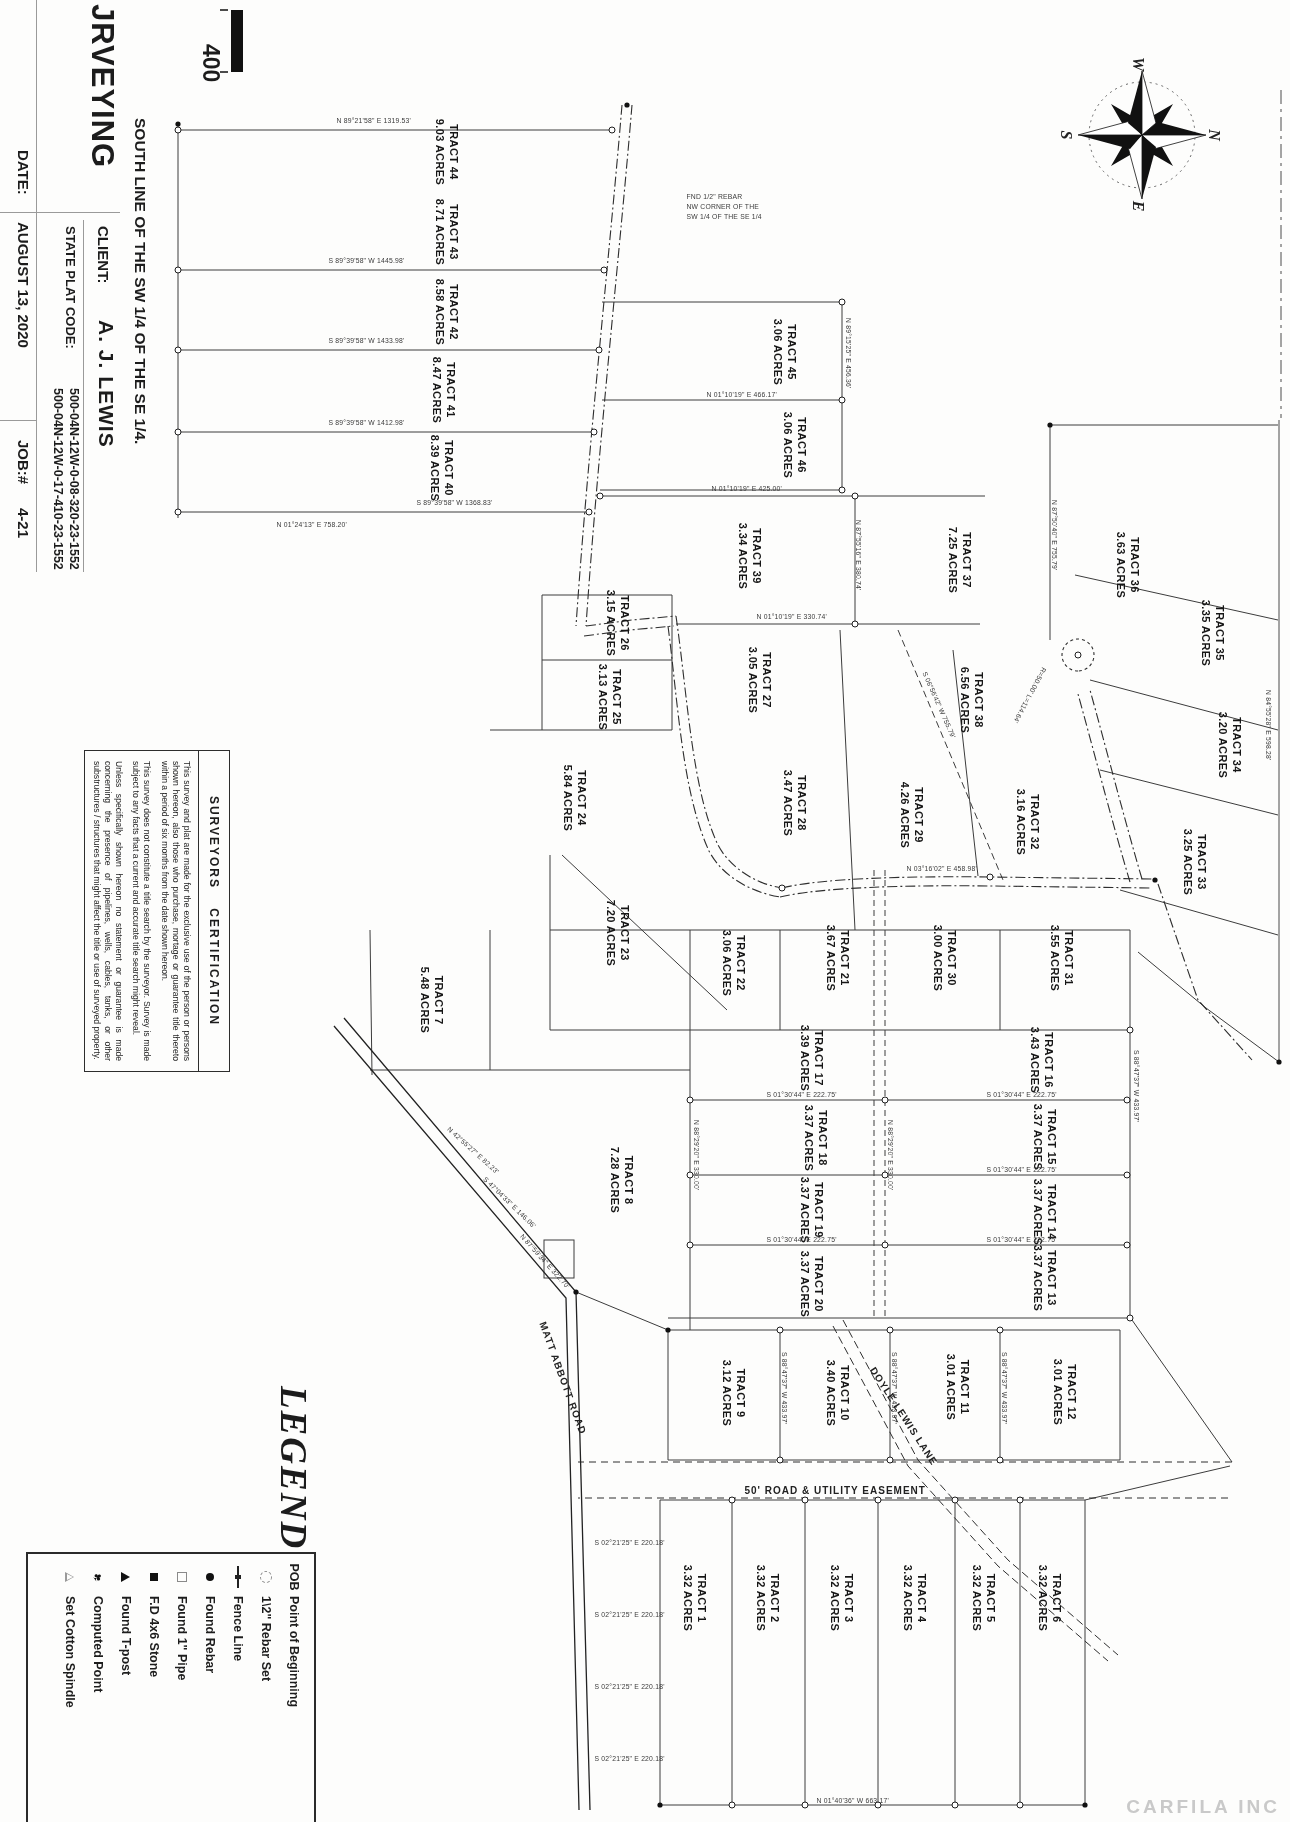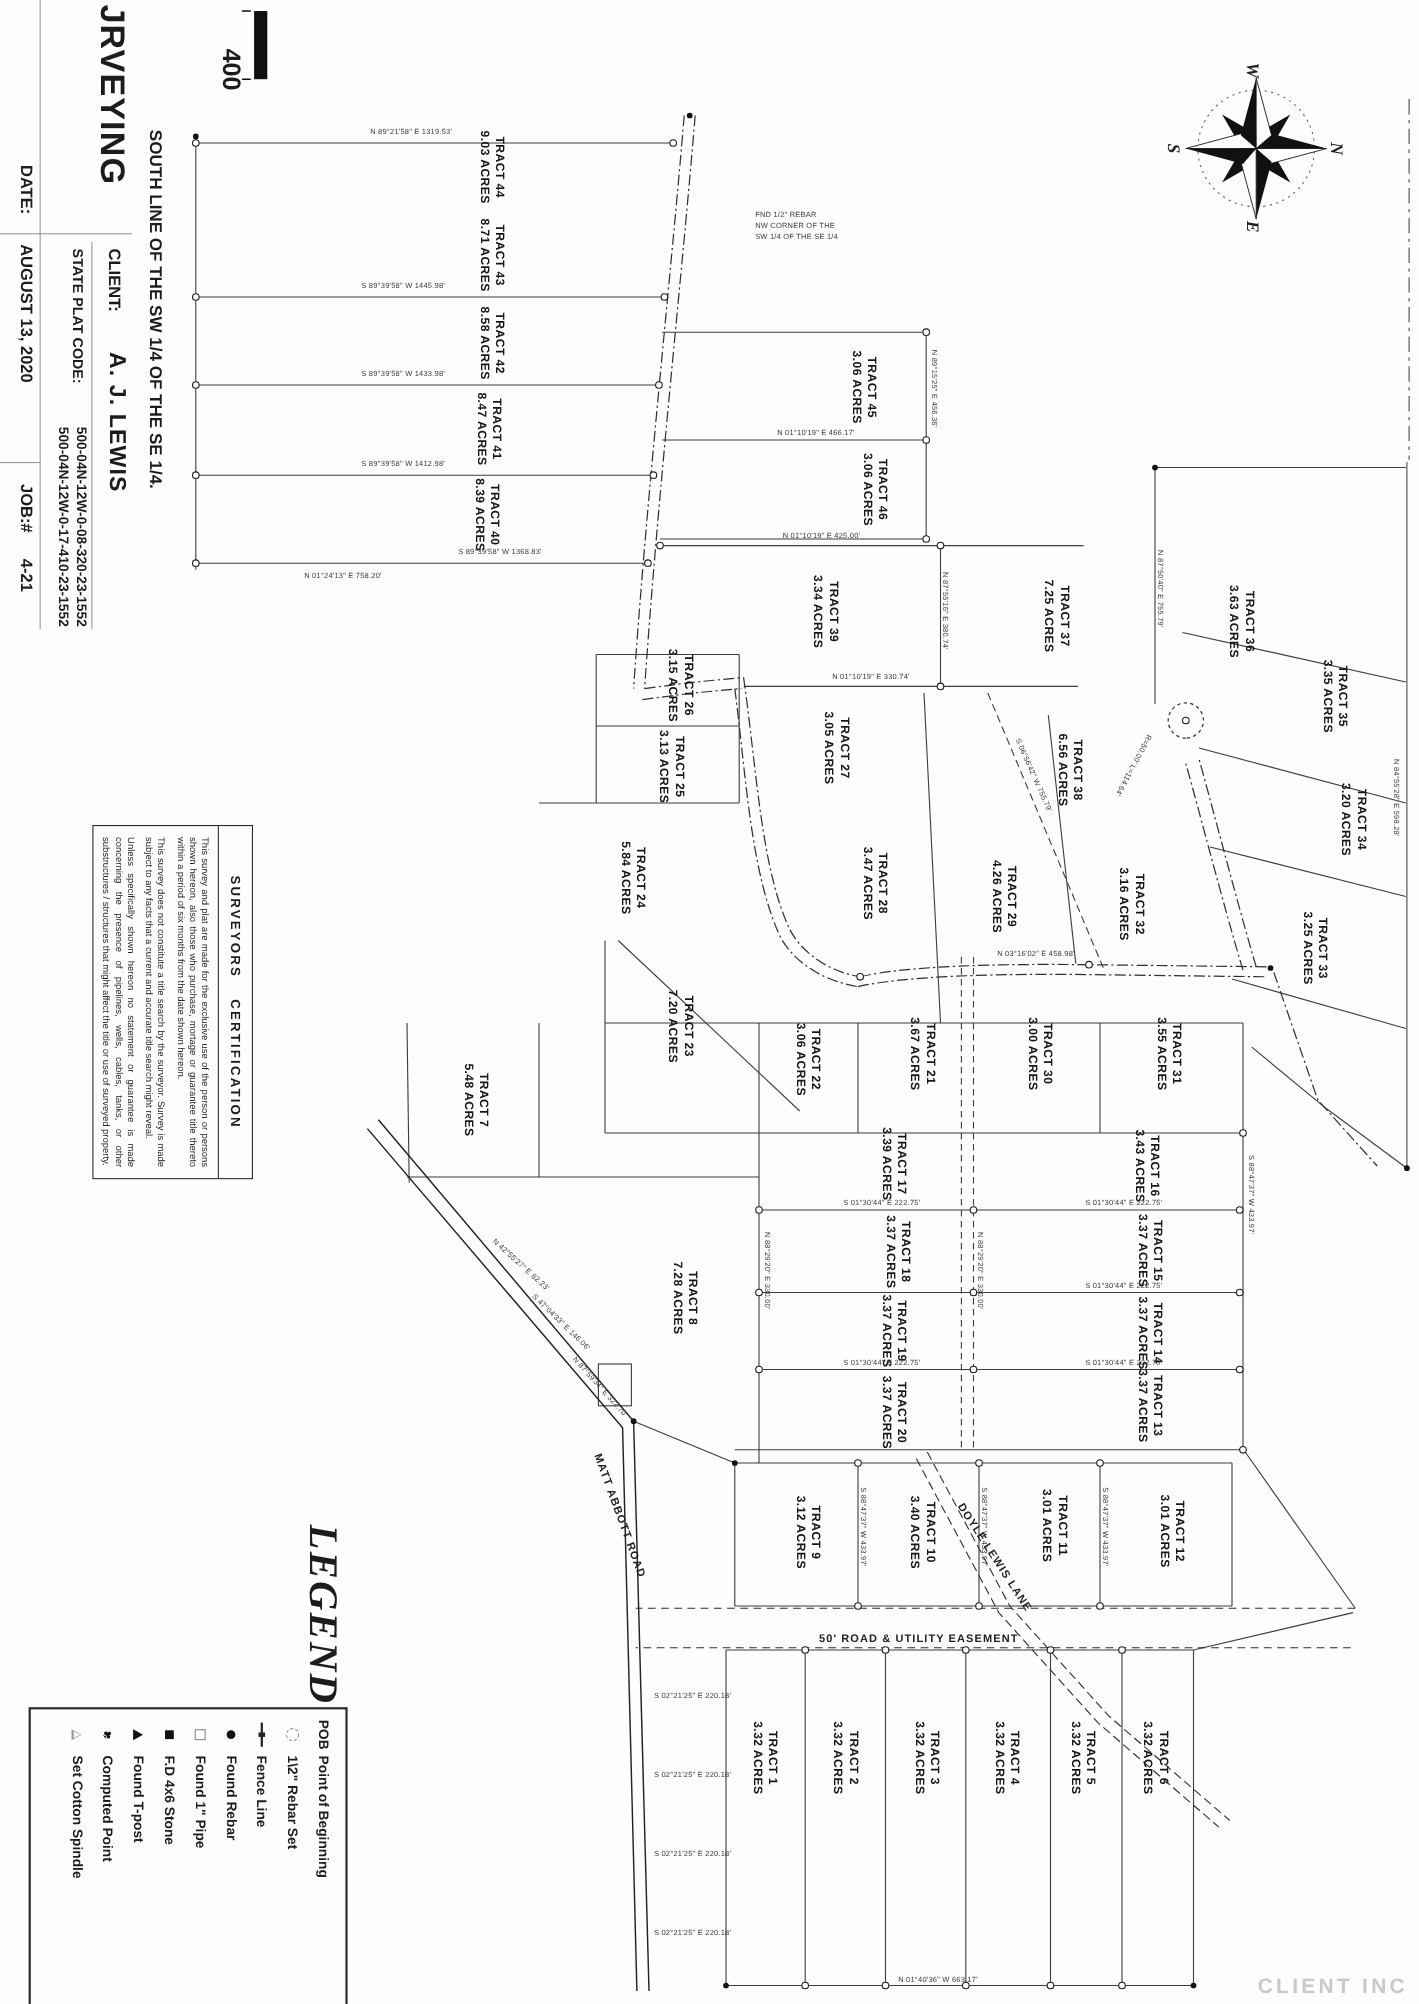--- a/index.html
+++ b/index.html
@@ -573,14 +573,14 @@
         <div class="bearing" style="left: 206px; top: 600px; transform: rotate(-90deg);">NW CORNER OF THE</div>
         <div class="bearing" style="left: 216px; top: 600px; transform: rotate(-90deg);">SW 1/4 OF THE SE 1/4</div>
       </div>
     <div id="roads">
         <div class="roadname" style="left: 1322px; top: 742px; transform: rotate(-20deg);">MATT ABBOTT ROAD</div>
         <div class="roadname" style="left: 1368px; top: 412px; transform: rotate(-33deg);">DOYLE LEWIS LANE</div>
         <div class="roadname" style="left: 1490px; top: 540px; transform: rotate(-90deg);">50' ROAD &amp; UTILITY EASEMENT</div>
       </div>
   </div>
 
-  <div class="watermark">CLIENT INC</div>
+  <div class="watermark">CARFILA INC</div>
 </div>
 
 </body></html>

